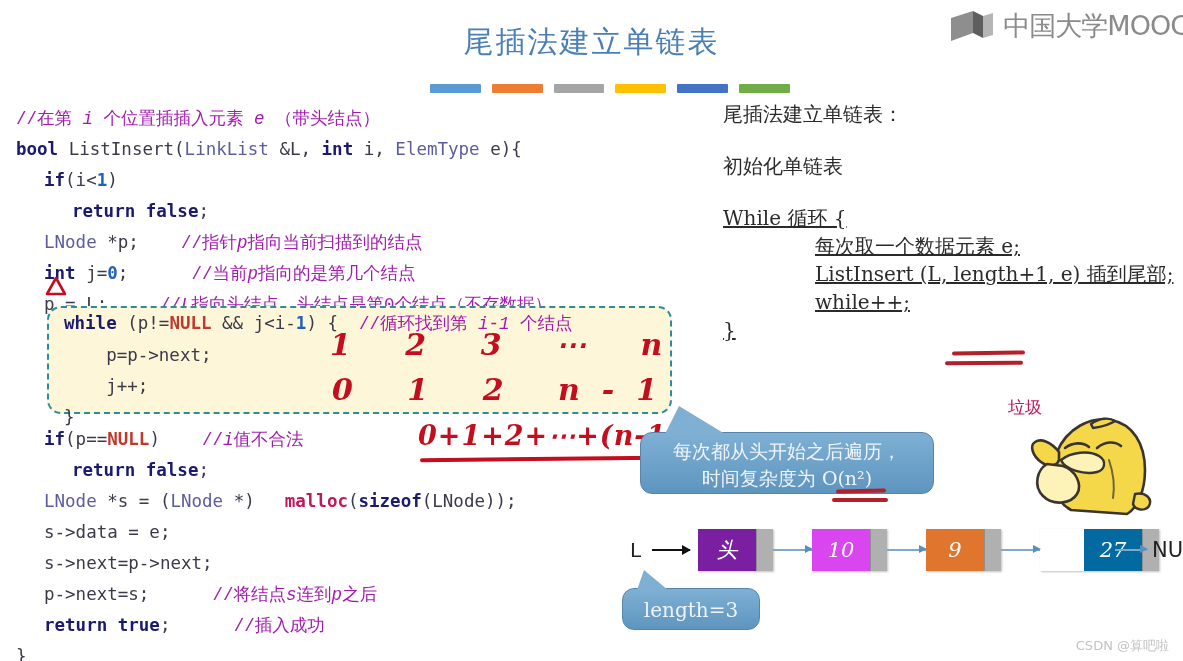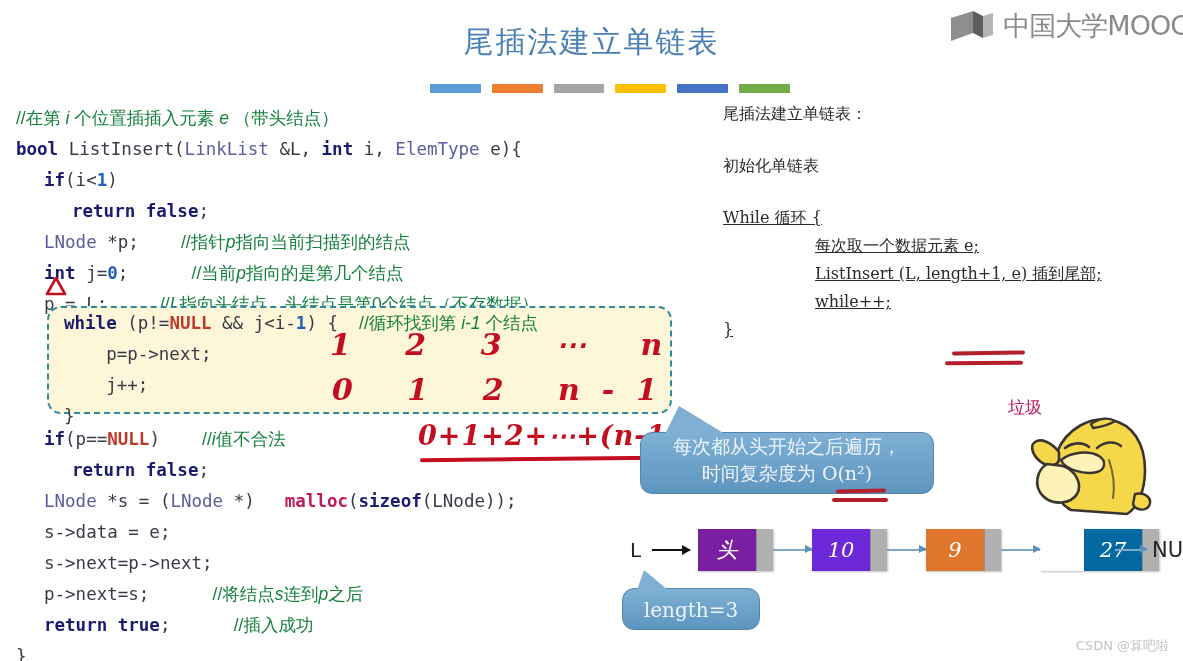--- a/index.html
+++ b/index.html
@@ -49,21 +49,21 @@
     line-height:31px;
     color:#2f3640;
     white-space:pre;
   }
   .code .ln{height:31px;white-space:pre;}
   .kw{color:#1a1a6e;font-weight:bold;}
   .typ{color:#5c5c9e;}
   .num{color:#2060c0;font-weight:bold;}
   .nul{color:#c0392b;font-weight:bold;}
   .mal{color:#c2185b;font-weight:bold;padding-left:30px;}
-  .cmt{color:#15803d;font-style:normal;font-family:Liberation Sans, sans-serif;margin-top:34px;}
+  .cmt{color:#a21caf;font-style:normal;font-family:Liberation Mono, monospace;margin-top:34px;}
   .cmt i{font-style:italic;}
   .plain{color:#3a3a4a;}
 
   
   .hl-box{
     position:absolute;left:47px;top:306px;width:625px;height:108px;
     background:#fdf6d8;
     border:2px dashed #2e8b9e;
     border-radius:14px;
     box-sizing:border-box;
@@ -94,42 +94,42 @@
     position:absolute;left:36px;top:276px;
     width:0;height:0;
     border-left:9px solid transparent;border-right:9px solid transparent;
     border-bottom:17px solid transparent;
   }
 
   
   .rpanel{
     position:absolute;left:723px;top:100px;
     font-family:"DejaVu Serif","Liberation Serif",serif;
-    font-size:16px;color:#2a2a2a;line-height:28px;
+    font-size:20px;color:#2a2a2a;line-height:28px;
   }
   .rpanel .r{margin-bottom:24px;white-space:pre;}
   .rpanel .tight{margin-bottom:0;text-decoration:underline;}
   .rpanel .ind{padding-left:92px;}
   .u1{position:absolute;left:952px;top:351px;width:73px;height:3.5px;background:#b3202b;border-radius:2px;transform:rotate(-0.8deg);}
   .u2{position:absolute;left:945px;top:361px;width:78px;height:3.5px;background:#b3202b;border-radius:2px;transform:rotate(-0.5deg);}
 
   
   .callout{
     position:absolute;
     background:linear-gradient(180deg,#7fb0d4 0%,#5e95bf 100%);
     border:1px solid #5585ad;
     border-radius:12px;
     color:#eef4fa;
     text-align:center;
     font-family:"DejaVu Serif","Liberation Serif",serif;
     box-sizing:border-box;
   }
   .callout-big{
     left:640px;top:432px;width:294px;height:62px;
-    font-size:19px;line-height:27px;
+    font-size:19px;line-height:27px;padding-top:5px;
   }
   .callout-big .tail{
     position:absolute;left:24px;top:-27px;
     width:0;height:0;
     border-left:14px solid transparent;
     border-right:46px solid transparent;
     border-bottom:28px solid #7fb0d4;
   }
   .callout-small{
     left:622px;top:588px;width:138px;height:42px;
@@ -257,21 +257,21 @@
     <span class="ll-L">L</span>
     <span class="ll-arrow-blk"></span>
 
     <div class="node" style="left:68px;">
       <div class="data" style="background:#7b1fa2;">头</div>
       <div class="ptr"></div>
     </div>
     <span class="ll-link" style="left:143px;width:39px;"></span>
 
     <div class="node" style="left:182px;">
-      <div class="data" style="background:#6d28d9;">10</div>
+      <div class="data" style="background:#d946ef;">10</div>
       <div class="ptr"></div>
     </div>
     <span class="ll-link" style="left:257px;width:39px;"></span>
 
     <div class="node" style="left:296px;">
       <div class="data" style="background:#e0762d;">9</div>
       <div class="ptr"></div>
     </div>
     <span class="ll-link" style="left:371px;width:39px;"></span>
 

